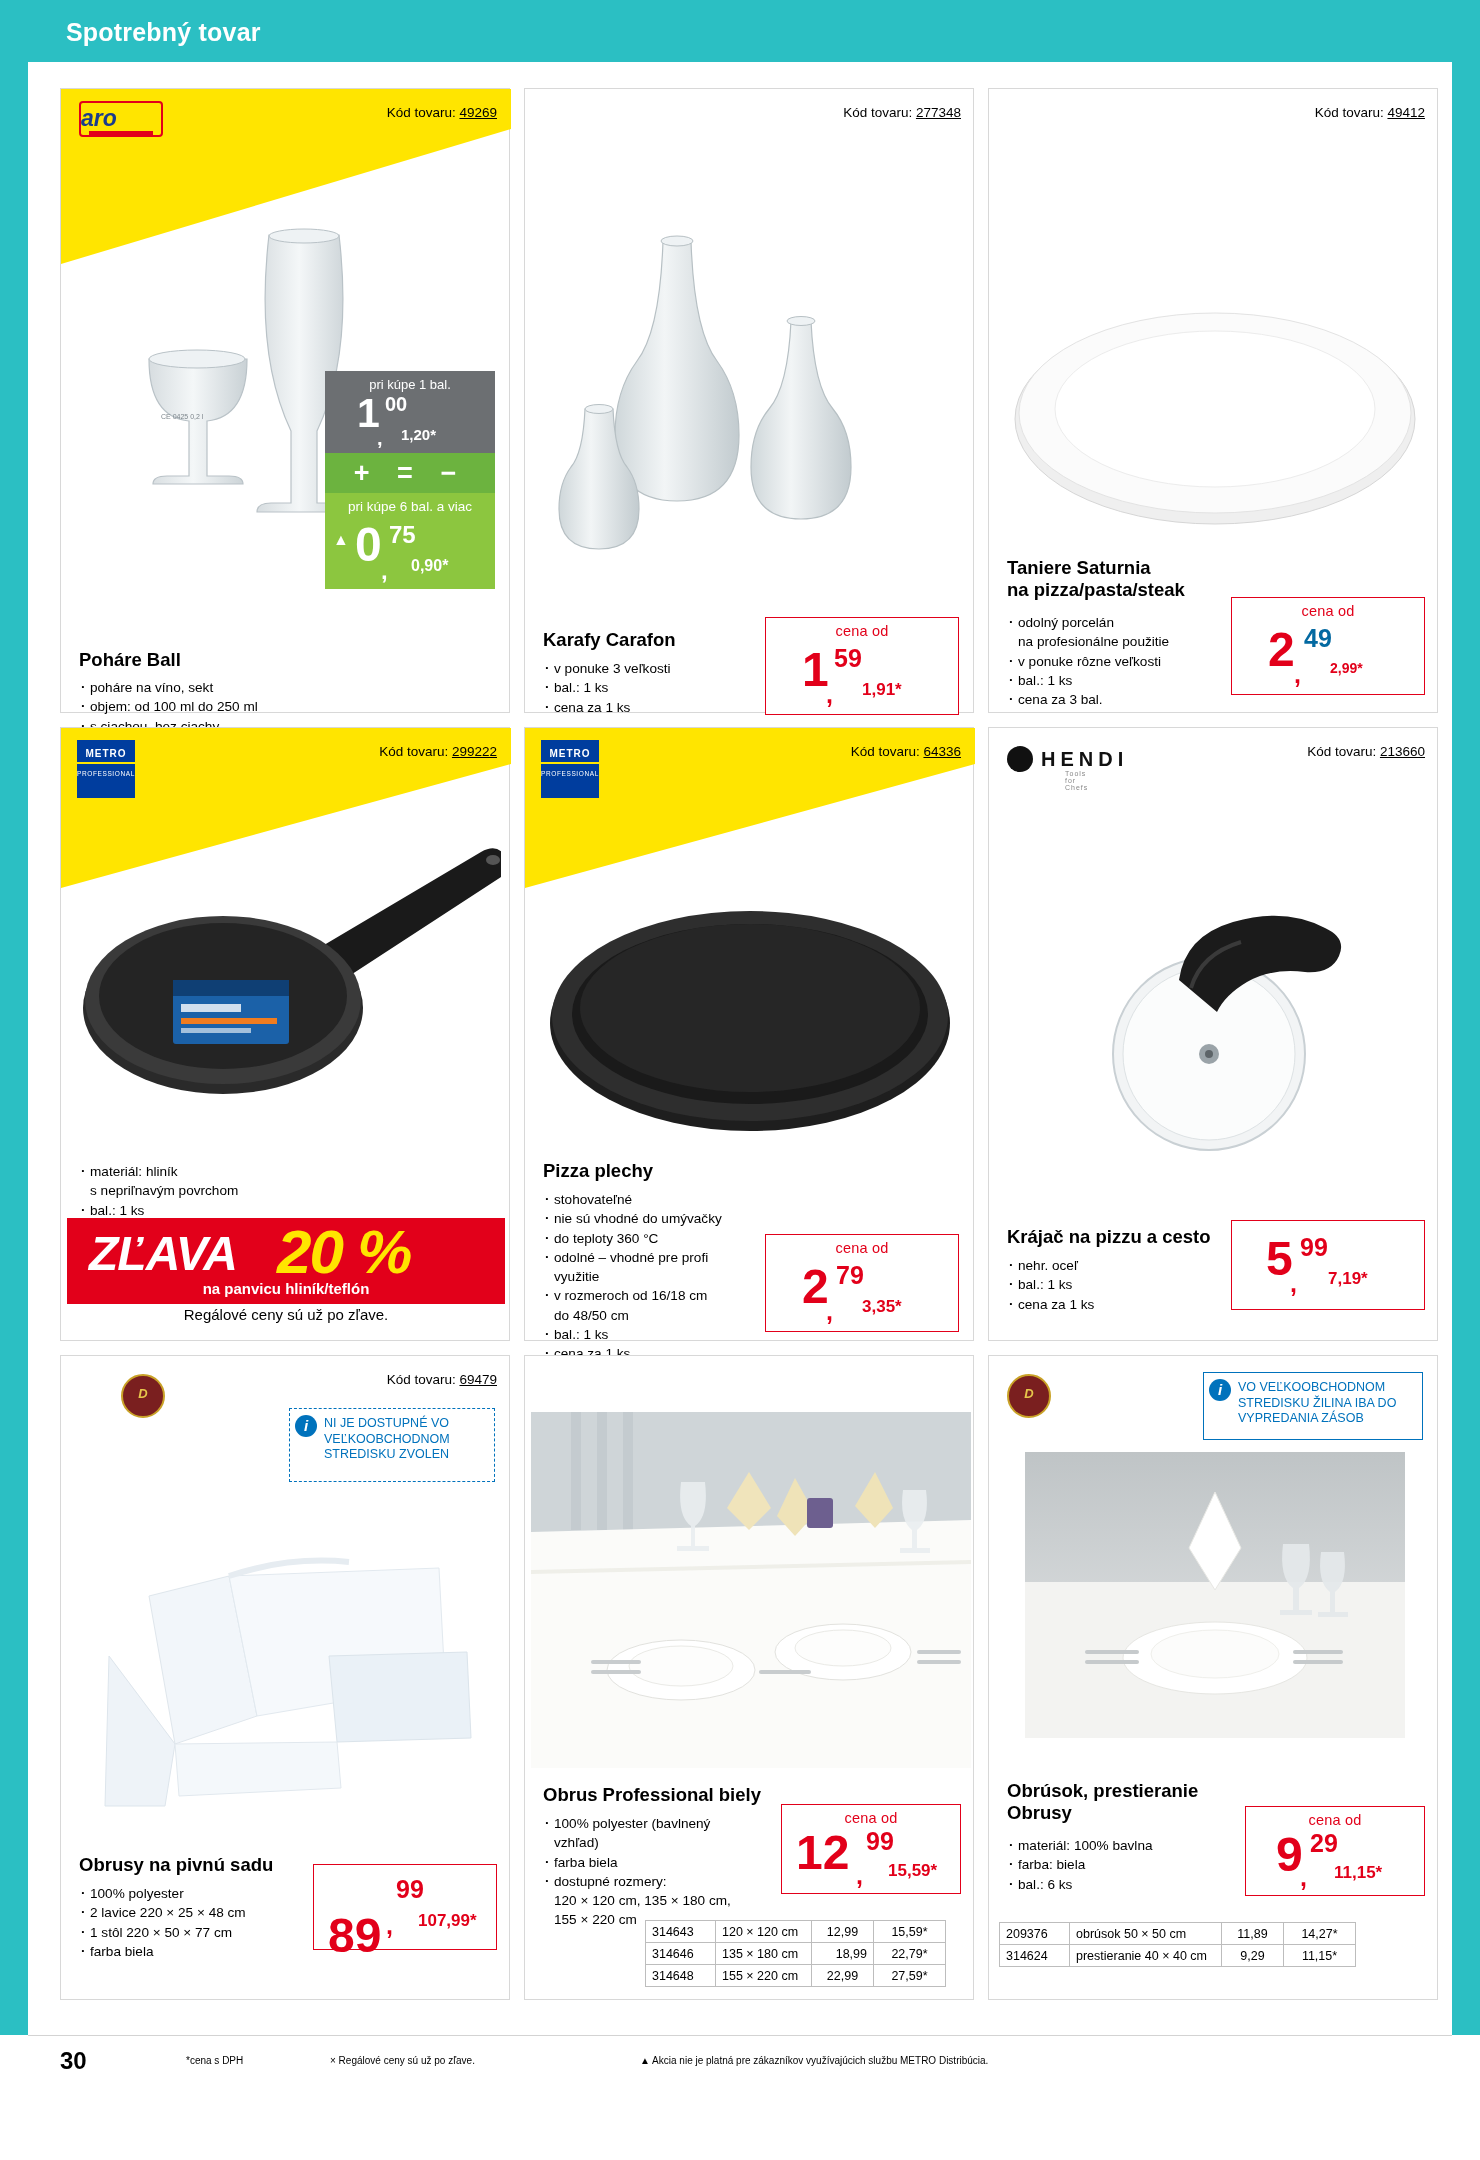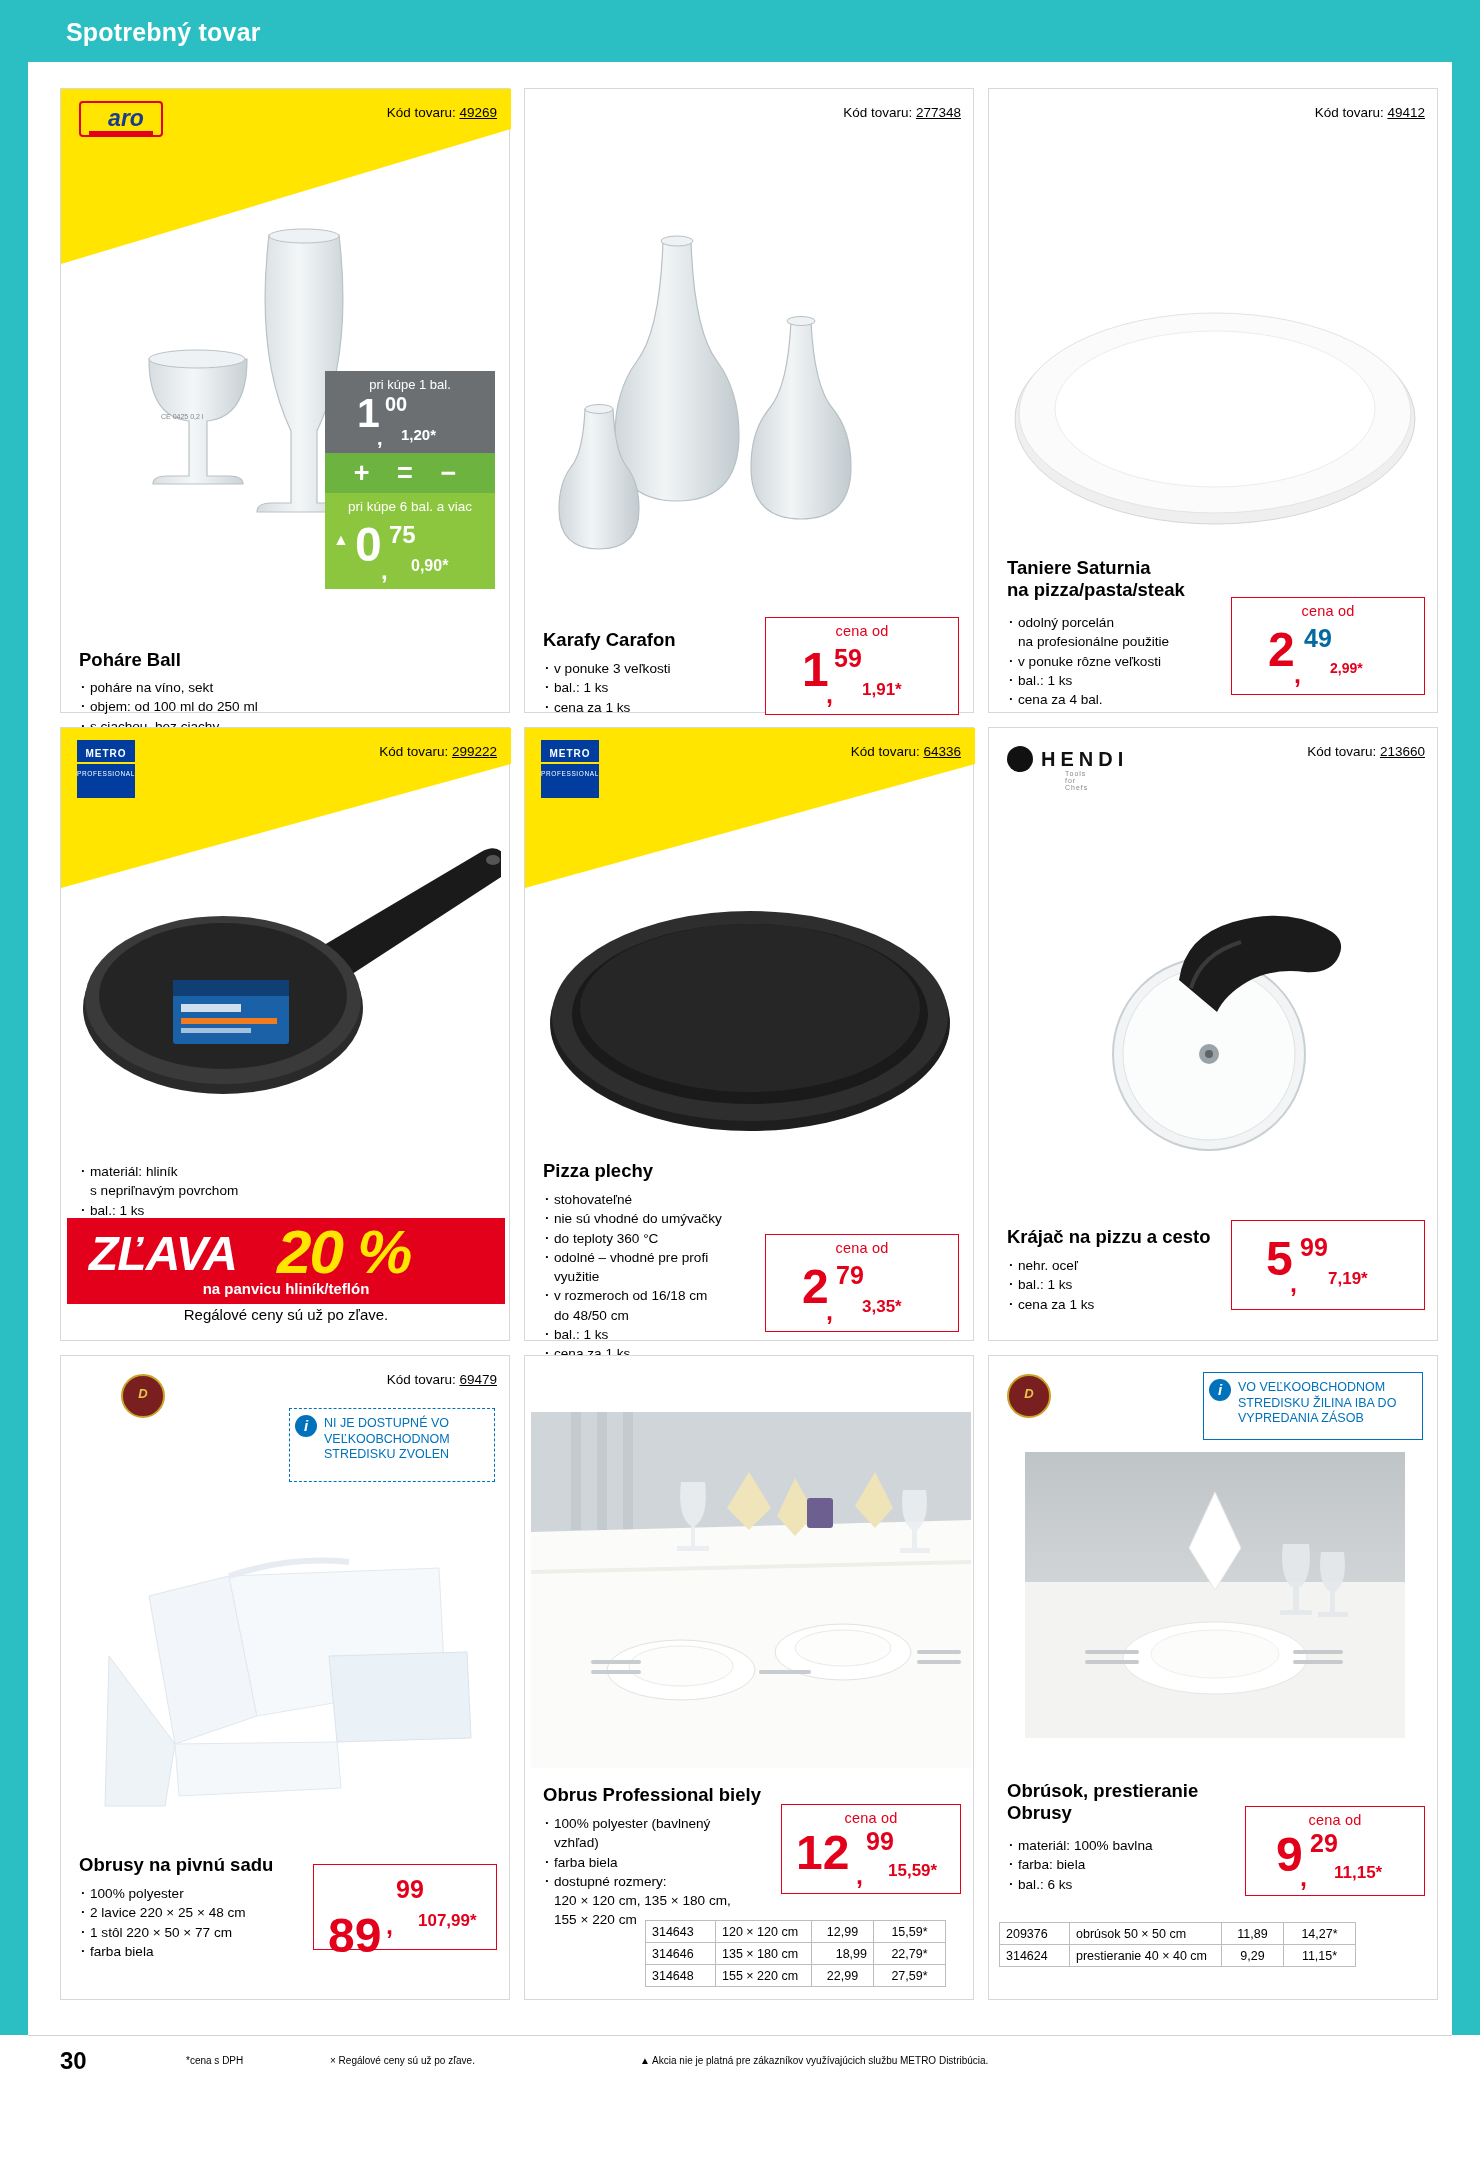--- a/index.html
+++ b/index.html
@@ -86,21 +86,21 @@
   <div class="header-band"></div>
   <div class="header-title">Spotrebný tovar</div>
 
   <div class="card card-border" style="left:60px; top:88px; width:450px; height:625px;">
 
     <svg width="450" height="220" style="position:absolute;left:0;top:0;">
       <polygon points="0,0 450,0 450,40 0,175" fill="#ffe500"></polygon>
     </svg>
 
     <div style="position:absolute;left:18px;top:12px;width:84px;height:36px;background:#ffe500;border:2px solid #e2001a;border-radius:4px;">
-      <div style="position:absolute;left:0;top:2px;width:90px;text-align:center;font-style:italic;font-weight:bold;font-size:23px;color:#1b3c8c;">aro</div>
+      <div style="position:absolute;left:0;top:2px;width:90px;text-align:left;font-style:italic;font-weight:bold;font-size:23px;color:#1b3c8c;">aro</div>
       <div style="position:absolute;left:8px;top:28px;width:64px;height:4px;background:#e2001a;"></div>
     </div>
 
     <div class="code" style="right:12px; top:16px;">
       <span>Kód tovaru:</span>
       <u>49269</u>
     </div>
 
     <svg width="330" height="360" style="position:absolute;left:40px;top:120px;">
       <defs>
@@ -202,21 +202,21 @@
       <ellipse cx="210" cy="120" rx="160" ry="78" fill="#ffffff" stroke="#ececec"></ellipse>
     </svg>
 
     <div class="prod-title" style="position:absolute;left:18px;top:468px;width:250px;white-space:pre-line;">Taniere Saturnia
 na pizza/pasta/steak</div>
     <div class="bullets" style="position:absolute;left:18px;top:520px;width:250px;">
       <div>odolný porcelán</div>
       <div class="nobul">na profesionálne použitie</div>
       <div>v ponuke rôzne veľkosti</div>
       <div>bal.: 1 ks</div>
-      <div>cena za 4 bal.</div>
+      <div>cena za 3 bal.</div>
     </div>
 
     <div class="pricebox" style="left:242px; top:508px; width:194px; height:98px;">
       <div class="cap">cena od</div>
       <div style="position:absolute;left:36px;top:28px;color:#e2001a;font-weight:bold;font-size:48px;line-height:1;">2</div>
       <div style="position:absolute;left:72px;top:26px;color:#0369a1;font-weight:bold;font-size:25px;">49</div>
       <div style="position:absolute;left:62px;top:62px;color:#e2001a;font-weight:bold;font-size:25px;">,</div>
       <div style="position:absolute;left:98px;top:62px;color:#e2001a;font-weight:bold;font-size:14px;">2,99*</div>
     </div>
   </div>

